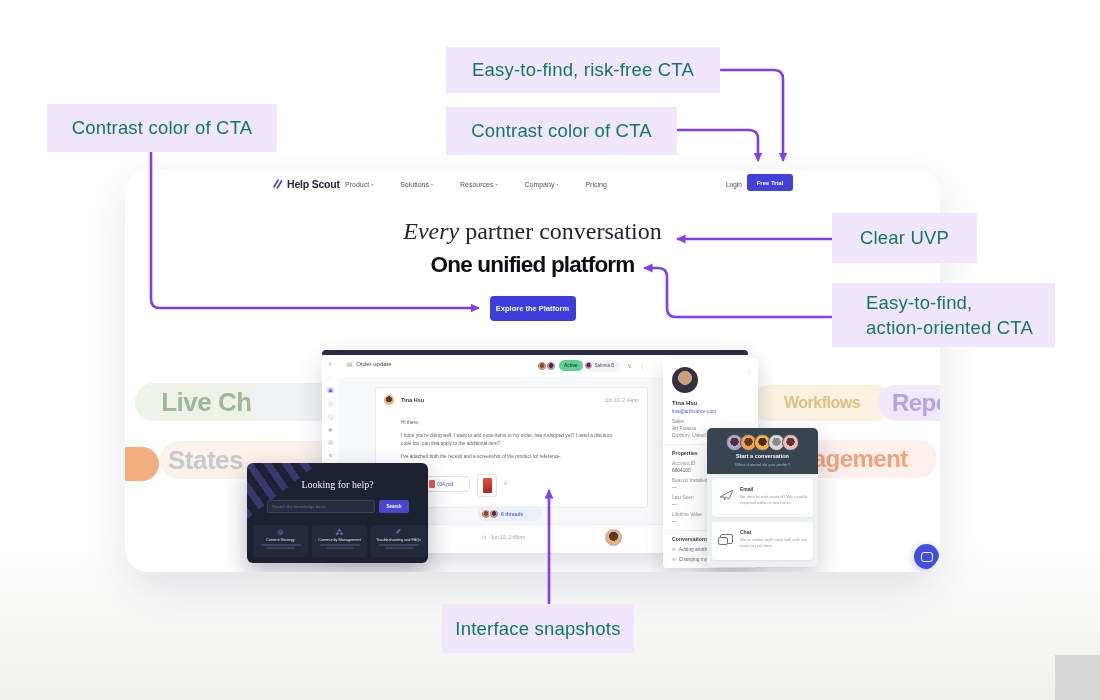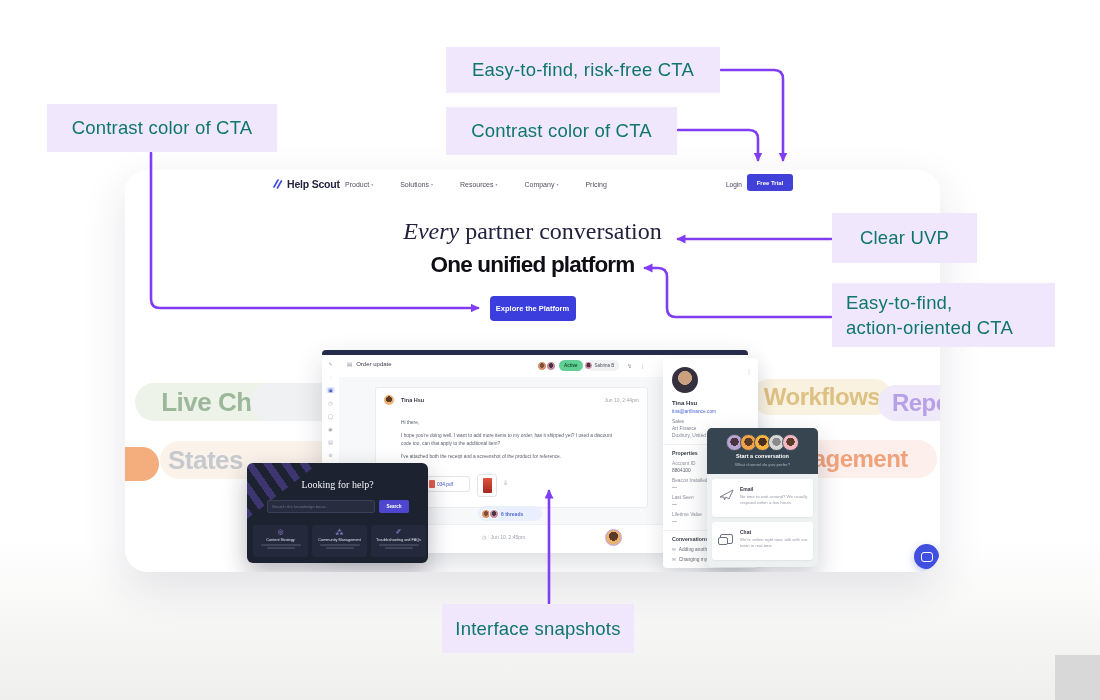--- a/index.html
+++ b/index.html
@@ -5,21 +5,21 @@
   html,body{margin:0;padding:0;}
   body{font-family:"Liberation Sans",sans-serif;background:#fff;}
   .stage{position:relative;width:1100px;height:700px;overflow:hidden;background:#fff;}
   .bg-fade{position:absolute;left:0;top:540px;width:1100px;height:160px;
     background:linear-gradient(#ffffff,#efefed);z-index:0;}
   .crop-artifact{position:absolute;left:1055px;top:655px;width:45px;height:45px;background:#d8d8d8;z-index:30;}
 
   
   .ann{position:absolute;background:#f0e7fc;color:#0f766e;font-size:18.5px;font-weight:500;
     display:flex;align-items:center;justify-content:center;letter-spacing:.2px;z-index:25;box-sizing:border-box;}
-  .ann.two-line{flex-direction:column;align-items:flex-start;justify-content:center;padding-left:14px;line-height:25px;}
+  .ann.two-line{flex-direction:column;align-items:flex-start;justify-content:center;padding-left:34px;line-height:25px;}
   #arrows{position:absolute;left:0;top:0;z-index:24;pointer-events:none;}
 
   
   .site{position:absolute;left:125px;top:170px;width:815px;height:402px;background:#fff;border-radius:22px;
     box-shadow:0 16px 45px rgba(40,40,70,.12);overflow:hidden;z-index:2;}
 
   
   .logo{position:absolute;left:148px;top:8px;display:flex;align-items:center;gap:4px;}
   .logo-text{font-size:10.5px;font-weight:bold;color:#232340;letter-spacing:-.2px;}
   .nav{position:absolute;left:220px;top:11px;display:flex;gap:27px;}
@@ -36,21 +36,21 @@
   .hero2{position:absolute;left:0;right:0;top:82px;text-align:center;font-size:22.5px;font-weight:bold;
     letter-spacing:-.8px;color:#0e0e14;}
   .hero-cta{position:absolute;left:50%;transform:translateX(-50%);top:126px;width:86px;height:25px;background:#3b3edc;
     border-radius:4px;color:#fff;font-size:7.5px;font-weight:bold;display:flex;align-items:center;justify-content:center;}
 
   
   .pill{position:absolute;border-radius:22px;display:flex;align-items:center;justify-content:center;
     font-weight:bold;letter-spacing:-.5px;z-index:1;}
   .p-livechat{left:10px;top:213px;width:165px;height:38px;background:#edf3e9;color:#9cb799;font-size:26px;}
   .p-shared{left:125px;top:213px;width:250px;height:38px;background:#f0f1f2;color:#bcc1c8;font-size:26px;}
-  .p-workflows{left:627px;top:209px;width:140px;height:36px;background:#f9f2e0;color:#ddc083;font-size:24px;}
+  .p-workflows{left:627px;top:215px;width:140px;height:36px;background:#f9f2e0;color:#ddc083;font-size:16px;}
   .p-reports{left:753px;top:215px;width:115px;height:36px;background:#efe9fa;color:#b6a0e6;font-size:24px;}
   .p-beacon{left:35px;top:271px;width:175px;height:38px;background:#fbf2ea;color:#c6c9ce;font-size:26px;justify-content:flex-start;padding-left:8px;}
   .p-management{left:612px;top:270px;width:200px;height:38px;background:#fdf0ec;color:#f0a27b;font-size:24px;}
   .p-blob{left:-18px;top:277px;width:52px;height:34px;background:#f4ad7c;border-radius:17px;position:absolute;z-index:1;}
 
   
   .inbox{position:absolute;left:197px;top:180px;width:426px;height:203px;background:#fff;border-radius:4px;
     box-shadow:0 10px 28px rgba(30,35,60,.16);z-index:3;}
   .inbox-top{position:absolute;left:0;top:0;right:0;height:5px;background:#272c4a;border-radius:4px 4px 0 0;}
   .inbox-toolbar{position:absolute;left:17px;top:5px;right:0;height:22px;background:#fff;border-bottom:1px solid #eef0f2;}

